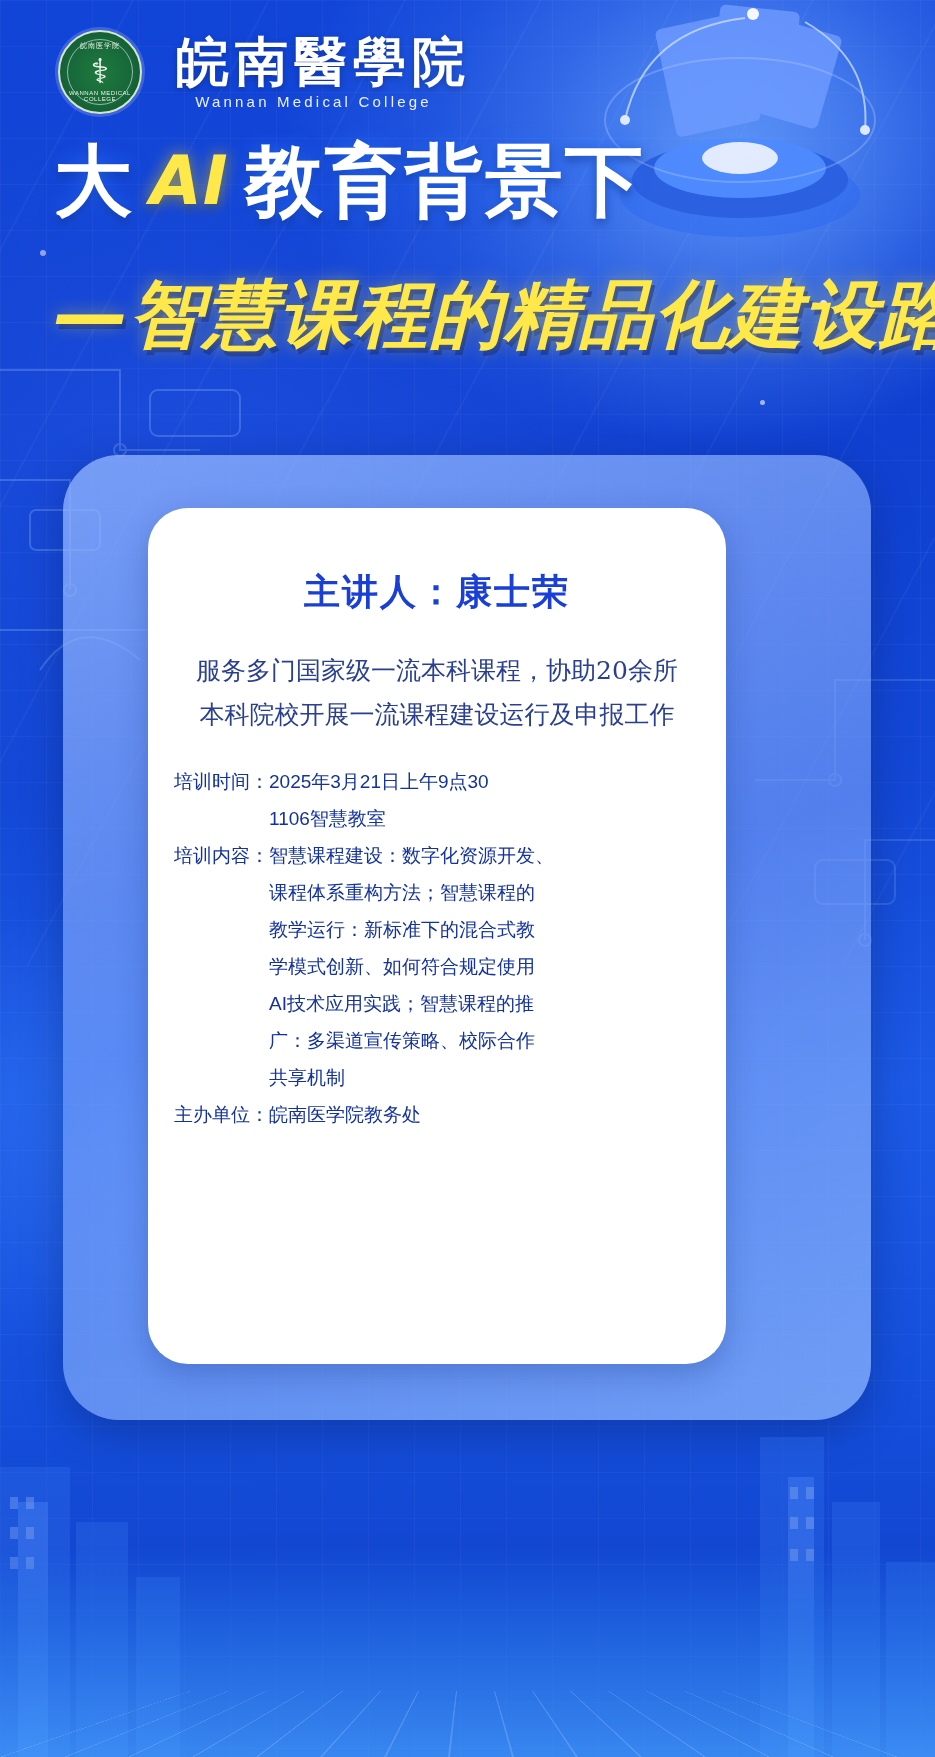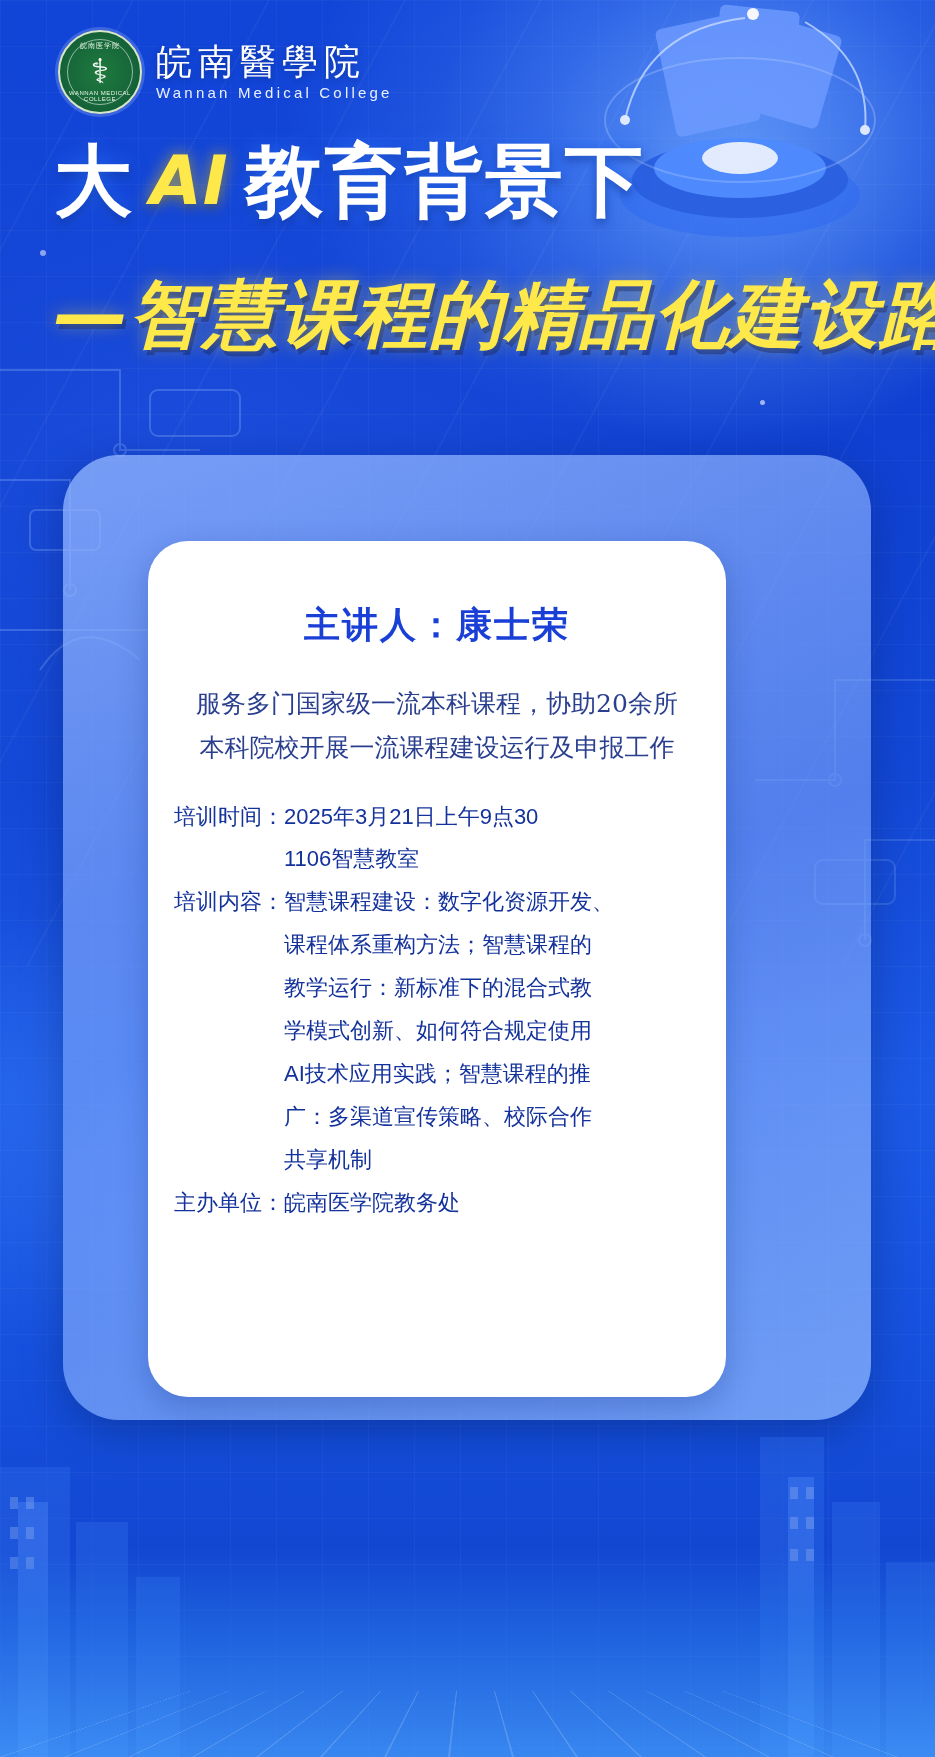--- a/index.html
+++ b/index.html
@@ -131,25 +131,26 @@
   .logo-seal .seal-bottom {
     position: absolute;
     left: 0; right: 0; bottom: 10px;
     text-align: center;
     font-size: 6px;
     color: #eaf6e6;
     letter-spacing: .5px;
   }
   .logo-text .cn {
     color: #ffffff;
-    font-size: 36px;
-    font-weight: normal;
+    font-size: 53px;
+    font-weight: bold;
     letter-spacing: 6px;
     line-height: 1.05;
     text-shadow: 0 2px 6px rgba(0,0,0,.25);
+    margin-left: 20px;
   }
   .logo-text .en {
     color: #eaf1ff;
     font-size: 15px;
     letter-spacing: 3.2px;
     margin-top: 4px;
     text-align: center;
   }
 
   
@@ -212,21 +213,20 @@
     box-shadow: 0 12px 40px rgba(5,25,90,.35);
   }
   .card-inner {
     position: absolute;
     left: 148px; top: 508px;
     width: 578px; height: 856px;
     background: #ffffff;
     border-radius: 40px;
     box-shadow: 0 10px 30px rgba(10,35,110,.25);
     overflow: hidden;
-    margin-top: 33px;
   }
   .speaker {
     text-align: center;
     margin-top: 60px;
     font-size: 36px;
     font-weight: bold;
     color: #1a3fd6;
     letter-spacing: 2px;
   }
   .bio {
@@ -236,21 +236,21 @@
     font-size: 25px;
     line-height: 1.75;
     font-family: "DejaVu Serif", "Liberation Serif", serif;
   }
   .info {
     margin: 26px 18px 0 26px;
   }
   .row {
     display: flex;
     align-items: flex-start;
-    font-size: 22px;
+    font-size: 19px;
     color: #14329b;
     line-height: 1.95;
   }
   .row .lbl {
     flex: 0 0 auto;
     white-space: nowrap;
     font-weight: normal;
   }
   .row .val {
     flex: 1 1 auto;

